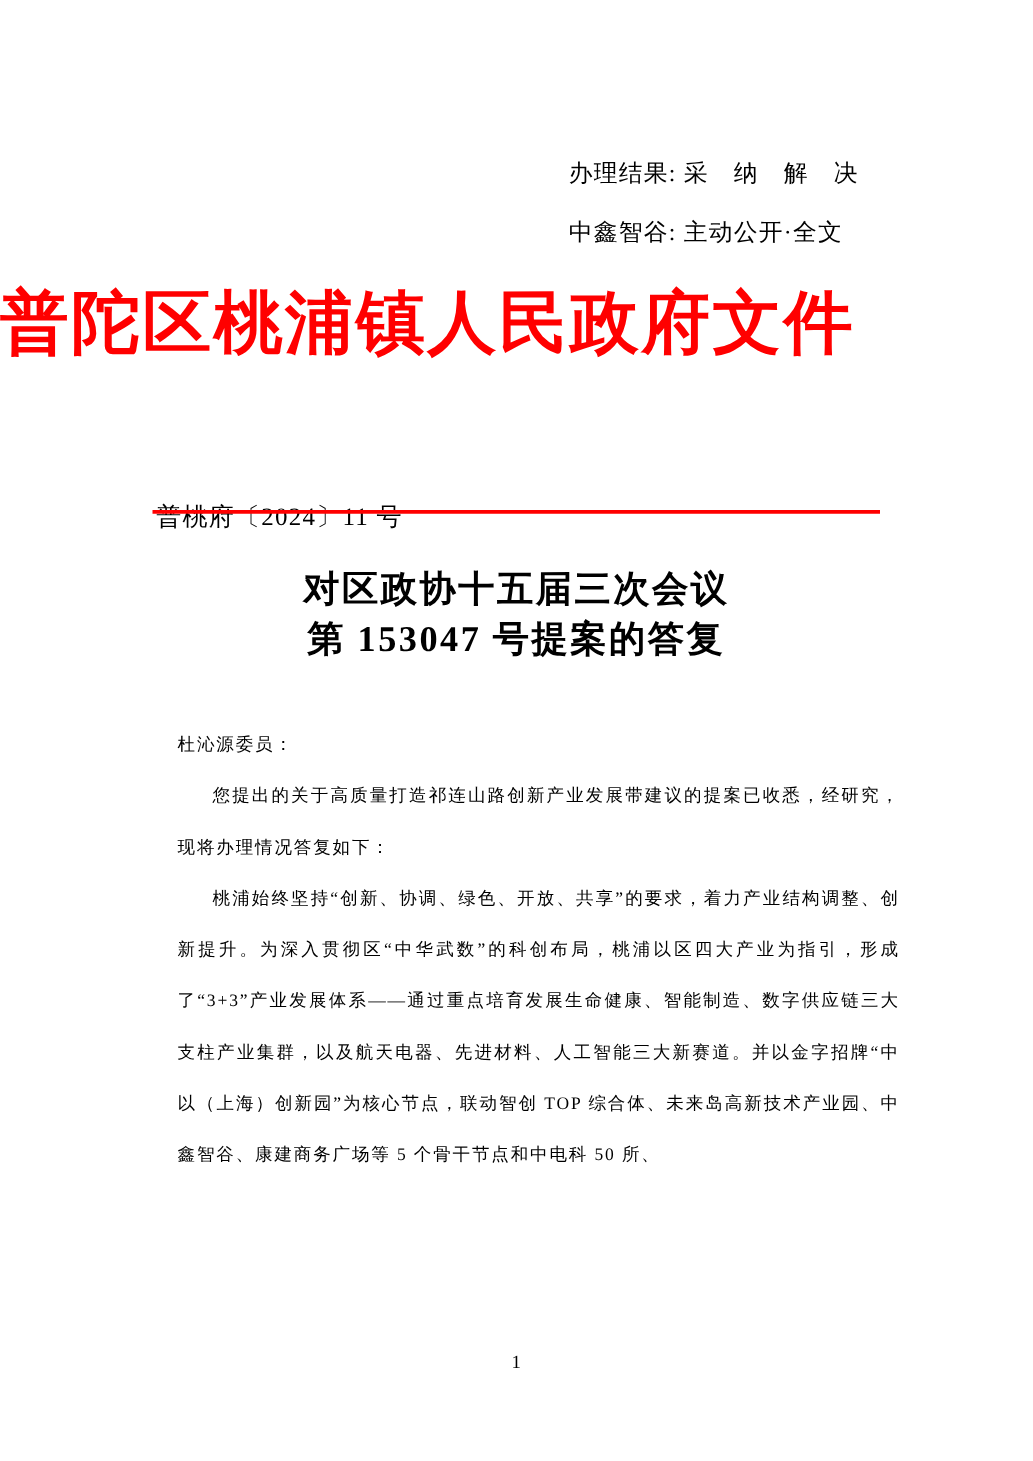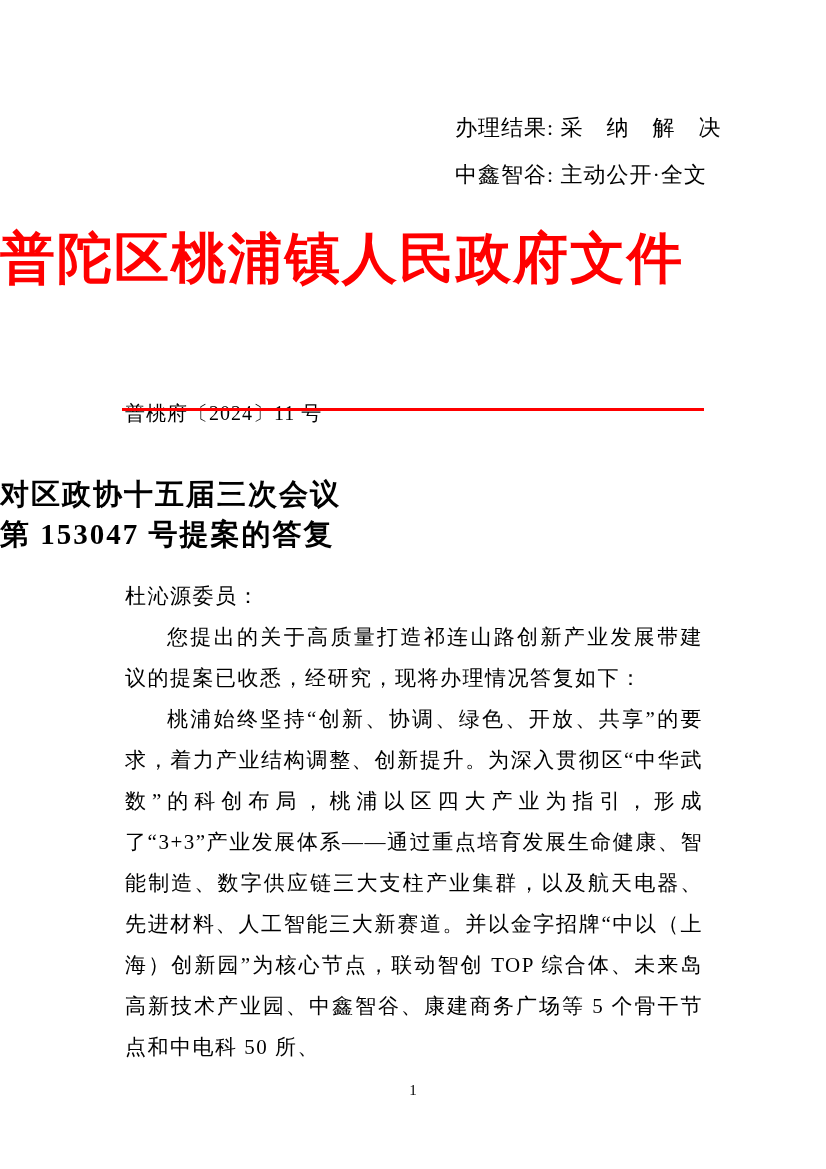--- a/index.html
+++ b/index.html
@@ -12,22 +12,22 @@
     width: 826px;
     height: 1169px;
     background: #ffffff;
     color: #000000;
     font-family: "Liberation Serif", "DejaVu Serif", serif;
     overflow: hidden;
   }
   .header-info {
     position: absolute;
     left: 455px;
-    top: 104px;
-    font-size: 22px;
+    top: 116px;
+    font-size: 19px;
     line-height: 47px;
     letter-spacing: 1px;
     white-space: nowrap;
   }
   .masthead {
     position: absolute;
     top: 222px;
     left: 0;
     width: 100%;
     text-align: left;
@@ -54,32 +54,32 @@
     left: 122px;
     width: 582px;
     height: 3px;
     background: #FF0000;
   }
   .doc-title {
     position: absolute;
     top: 452px;
     left: 0;
     width: 100%;
+    text-align: center;
     font-size: 29px;
     font-weight: bold;
     line-height: 40px;
     letter-spacing: 2px;
-    margin-top: 22px;
   }
   .body-text {
     position: absolute;
     top: 576px;
-    left: 125px;
+    left: 142px;
     width: 578px;
-    font-size: 21px;
+    font-size: 14px;
     line-height: 41px;
     letter-spacing: 1.5px;
     text-align: justify;
   }
   .body-text p {
     margin: 0;
   }
   .para {
     text-indent: 2em;
   }

